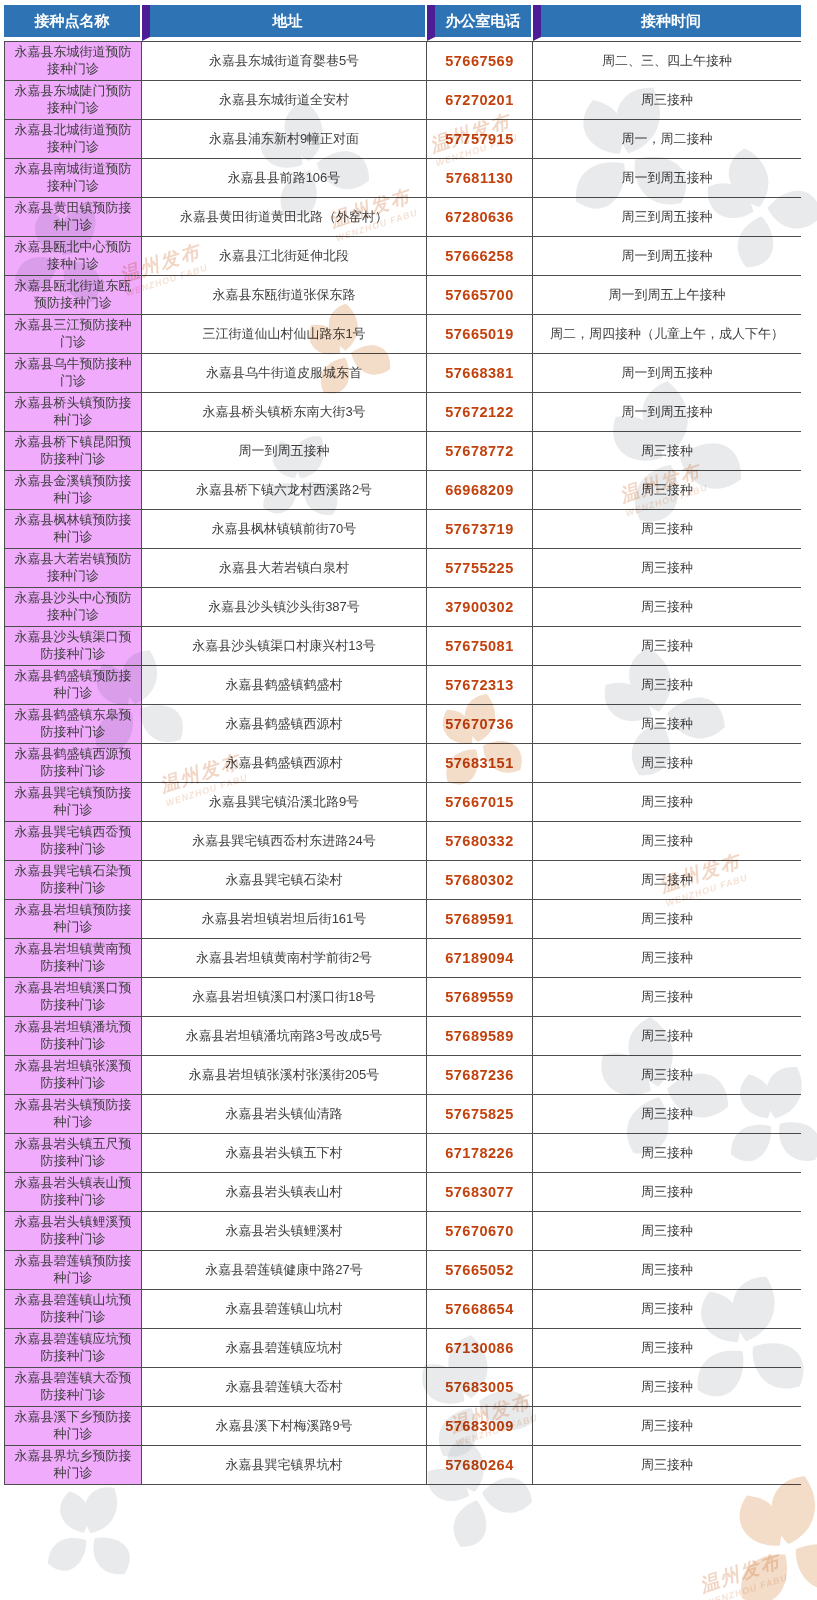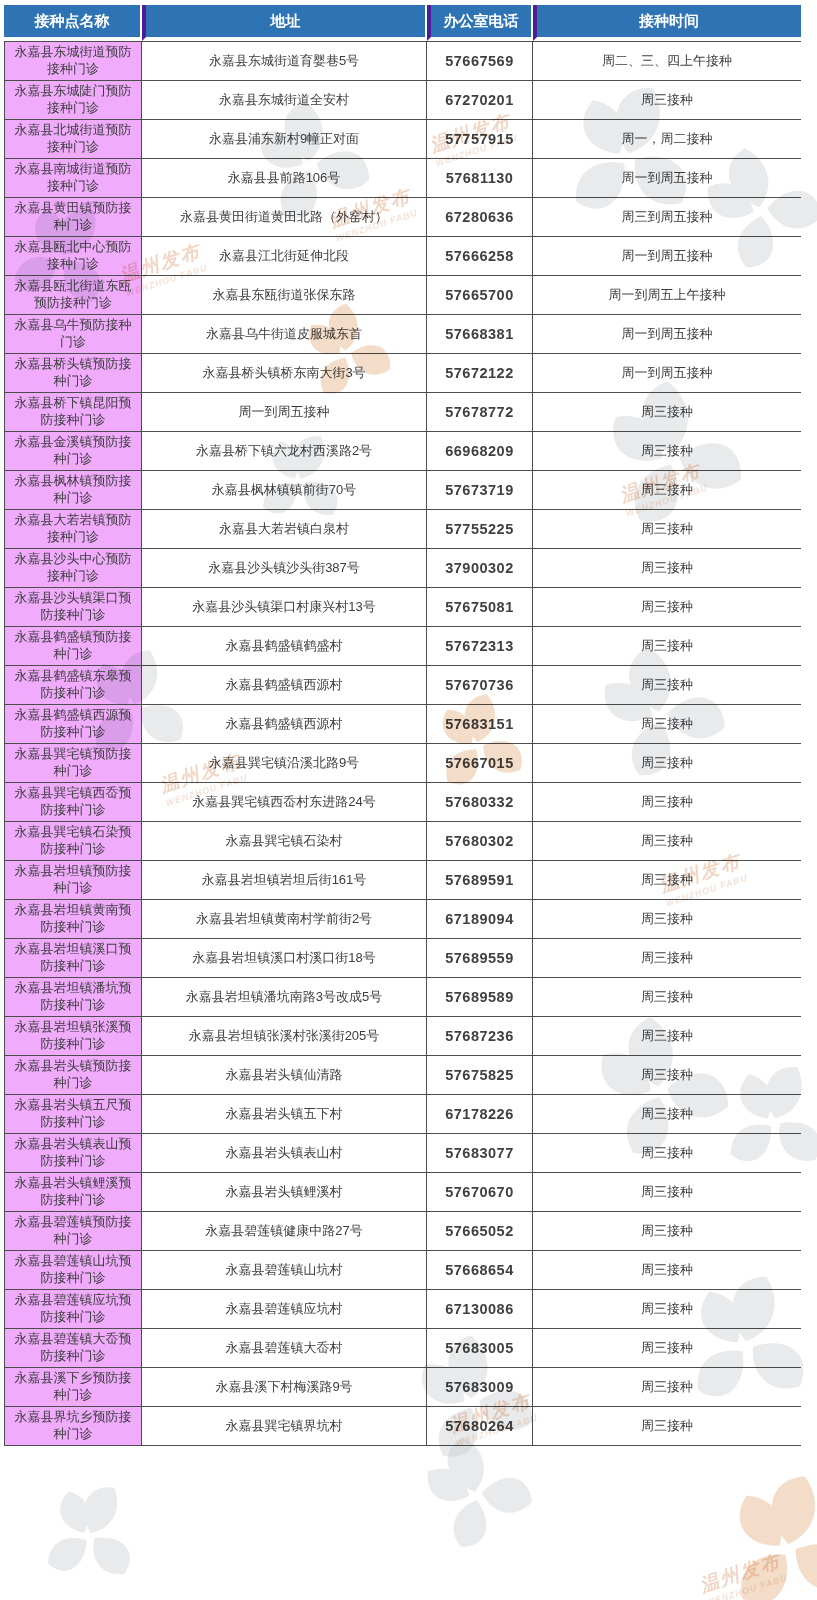--- a/index.html
+++ b/index.html
@@ -11,34 +11,34 @@
   .page{position:absolute;inset:0;}
   
   table.clinic{
     position:absolute;left:4px;top:5px;width:797px;
     border-collapse:separate;border-spacing:0;table-layout:fixed;
   }
   col.c1{width:138px;} col.c2{width:285px;} col.c3{width:106px;} col.c4{width:268px;}
   thead th{
     background:#2e74b5;color:#ffffff;font-weight:bold;font-size:15px;
     height:28px;padding:2px 0;text-align:center;vertical-align:middle;
-    border-left:4px solid #4c1d95;border-right:2px solid #ffffff;border-bottom:4px solid #ffffff;
+    border-left:8px solid #4c1d95;border-right:2px solid #ffffff;border-bottom:4px solid #ffffff;
   }
   thead th:first-child{border-left:none;}
   thead th:last-child{border-right:none;}
   tbody td{
     height:36px;text-align:center;vertical-align:middle;
     font-size:13px;line-height:1.3;color:#3d3d3d;
     border-right:1px solid #4d4d4d;border-bottom:1px solid #4d4d4d;
     padding:1px 4px;background:transparent;word-break:break-all;
   }
   tbody tr:first-child td{border-top:1px solid #4d4d4d;}
   tbody td:first-child{border-left:1px solid #4d4d4d;background:#f0abfc;}
   tbody td:last-child{border-right:none;}
-  tbody td.phone{font-size:14.5px;font-weight:600;color:#404040;letter-spacing:.5px;}
+  tbody td.phone{font-size:14.5px;font-weight:600;color:#c2410c;letter-spacing:.5px;}
   
   .wm-layer{position:absolute;inset:0;pointer-events:none;mix-blend-mode:multiply;}
   .wm{position:absolute;}
   .wm-text{
     position:absolute;font-size:19px;font-weight:bold;font-style:italic;
     color:rgba(210,118,62,.30);transform:rotate(-18deg);white-space:nowrap;
     letter-spacing:2px;
   }
   .wm-text .sub{display:block;font-size:9px;letter-spacing:1px;color:rgba(210,118,62,.22);}
 </style>
@@ -99,20 +99,26 @@
           <td class="phone">57666258</td>
           <td>周一到周五接种</td>
         </tr>
         <tr>
           <td>永嘉县瓯北街道东瓯预防接种门诊</td>
           <td>永嘉县东瓯街道张保东路</td>
           <td class="phone">57665700</td>
           <td>周一到周五上午接种</td>
         </tr>
         <tr>
+          <td>永嘉县三江预防接种门诊</td>
+          <td>三江街道仙山村仙山路东1号</td>
+          <td class="phone">57665019</td>
+          <td>周二，周四接种（儿童上午，成人下午）</td>
+        </tr>
+        <tr>
           <td>永嘉县乌牛预防接种门诊</td>
           <td>永嘉县乌牛街道皮服城东首</td>
           <td class="phone">57668381</td>
           <td>周一到周五接种</td>
         </tr>
         <tr>
           <td>永嘉县桥头镇预防接种门诊</td>
           <td>永嘉县桥头镇桥东南大街3号</td>
           <td class="phone">57672122</td>
           <td>周一到周五接种</td>

